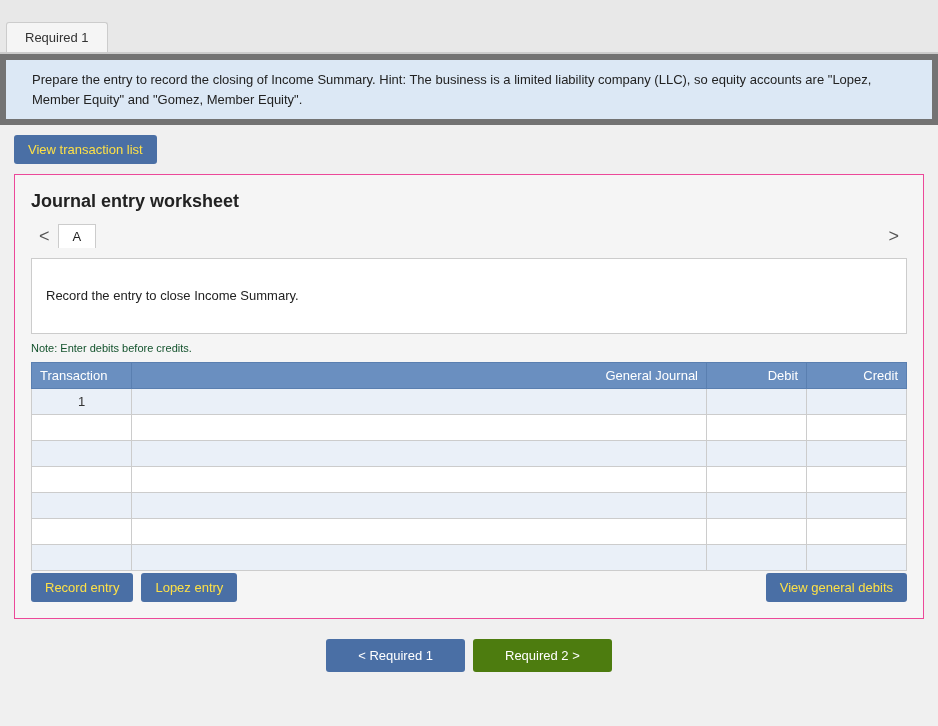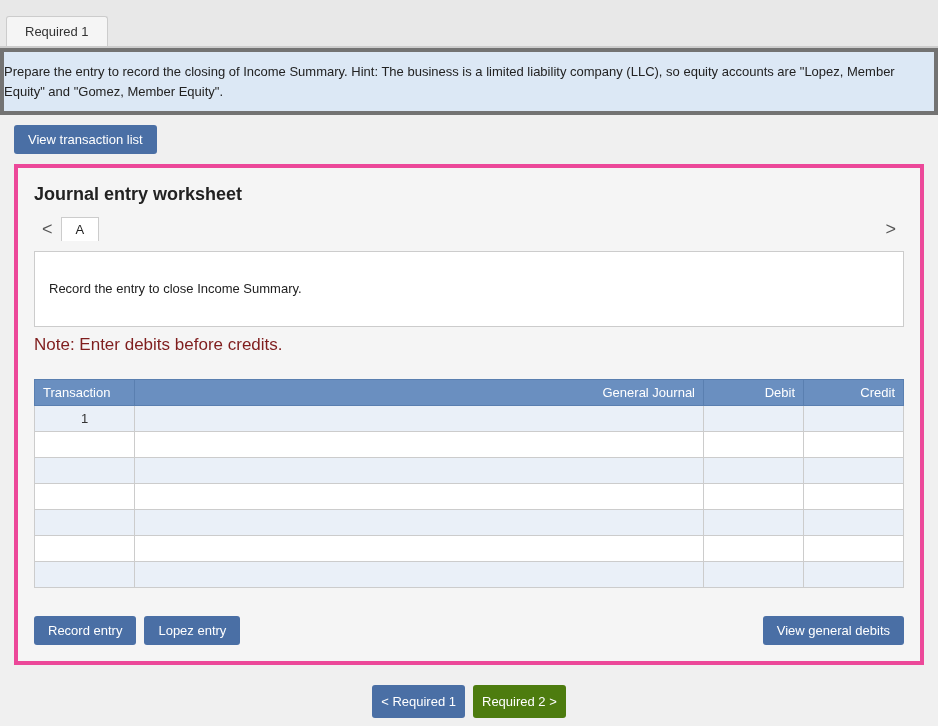--- a/index.html
+++ b/index.html
@@ -15,21 +15,21 @@
       min-height: 726px;
       background: #f0f0f0;
       padding: 0;
     }
 
     
     .tabs-bar {
       display: flex;
       background: #e8e8e8;
       border-bottom: 2px solid #ccc;
-      padding-top: 16px;
+      padding-top: 22px;
     }
     .tab {
       padding: 7px 18px;
       cursor: pointer;
       border: 1px solid #ccc;
       border-bottom: none;
       background: #f5f5f5;
       margin-left: 6px;
       border-radius: 3px 3px 0 0;
       font-size: 13px;
@@ -39,46 +39,46 @@
       background: #fff;
       border-bottom: 2px solid #fff;
       margin-bottom: -2px;
       font-weight: normal;
       z-index: 1;
     }
 
     
     .hint-box {
       background: #dce8f5;
-      border: 4px solid #737373;
-      padding: 10px 0;
+      border: 6px solid #737373;
+      padding: 10px 26px;
       font-size: 13px;
       line-height: 1.5;
       color: #222;
     }
 
     
     .btn-blue {
       background: #4a6fa5;
-      color: #ffffff;
+      color: #fde047;
       border: none;
       padding: 7px 14px;
       cursor: pointer;
       font-size: 13px;
       border-radius: 3px;
     }
 
     .view-transaction-area {
       padding: 10px 14px;
     }
 
     
     .worksheet-panel {
       background: #f5f5f5;
-      border: 4px solid #ec4899;
+      border: 1px solid #ec4899;
       margin: 0 14px 14px 14px;
       padding: 16px;
     }
     .worksheet-title {
       font-size: 18px;
       font-weight: bold;
       margin-bottom: 12px;
     }
 
     
@@ -111,30 +111,30 @@
       background: #fff;
       padding: 27px 14px;
       margin-bottom: 8px;
       min-height: 70px;
       font-size: 13px;
       line-height: 1.5;
     }
 
     
     .note-text {
-      color: #7f1d1d;
-      font-size: 17px;
-      margin-bottom: 24px;
+      color: #14532d;
+      font-size: 11px;
+      margin-bottom: 8px;
     }
 
     
     .journal-table {
       width: 100%;
       border-collapse: collapse;
-      margin-bottom: 28px;
+      margin-bottom: 2px;
       padding-left: 36px;
     }
     .journal-table th {
       background: #6a8fc0;
       color: #fff;
       border: 1px solid #5a7fb0;
       padding: 5px 8px;
       text-align: right;
       font-size: 13px;
       font-weight: normal;
@@ -177,21 +177,21 @@
       display: flex;
       justify-content: center;
       gap: 8px;
       margin-top: 20px;
       padding-bottom: 20px;
     }
     .btn-nav {
       background: #4a6fa5;
       color: #fff;
       border: none;
-      padding: 9px 9px;
+      padding: 9px 32px;
       cursor: pointer;
       font-size: 13px;
       border-radius: 3px;
       display: flex;
       align-items: center;
       gap: 6px;
     }
     .btn-nav.disabled {
       background: #4d7c0f;
       cursor: default;

